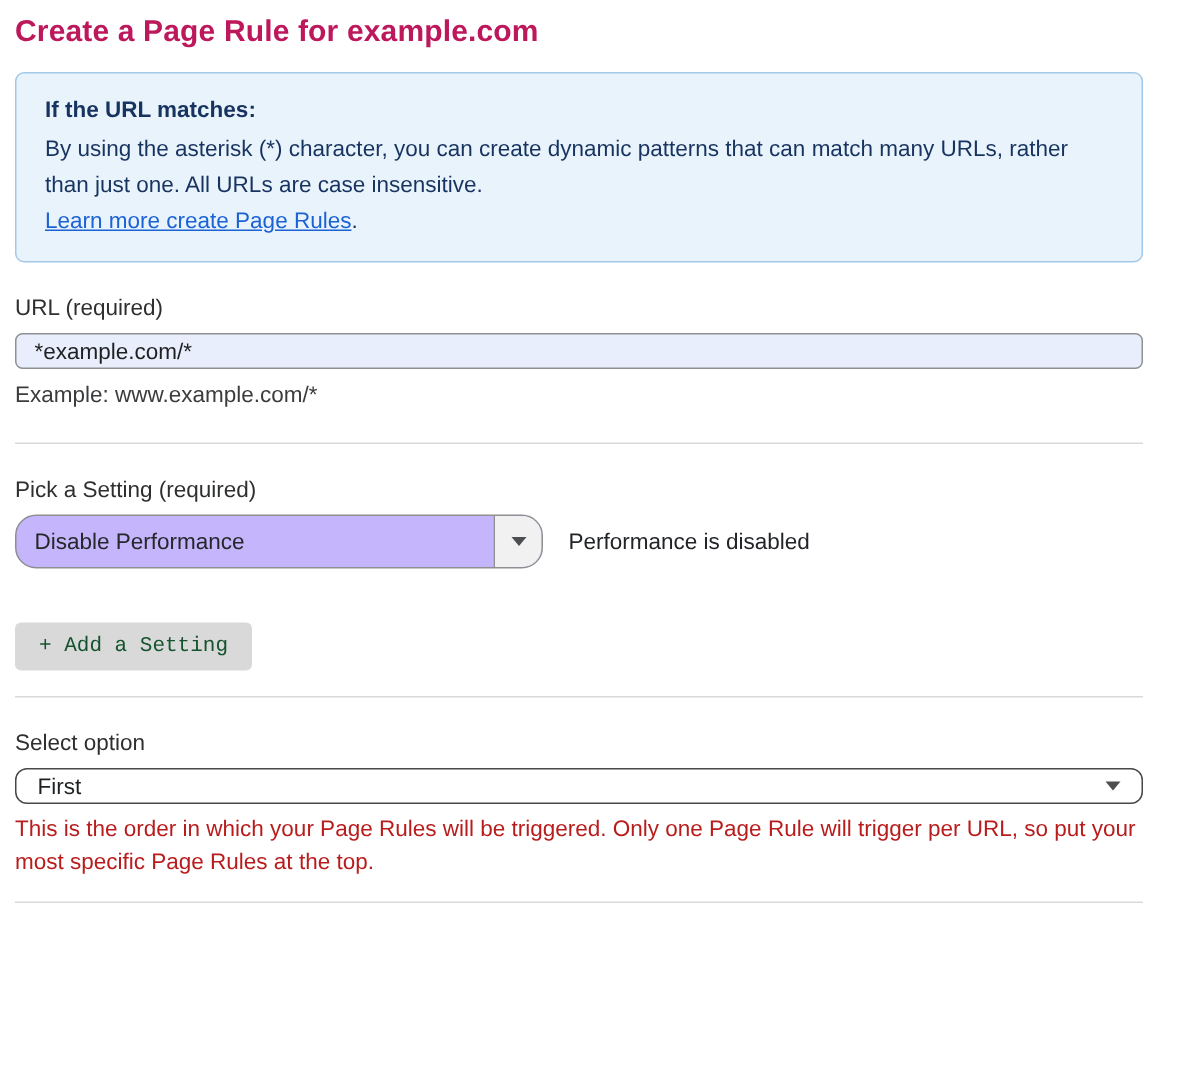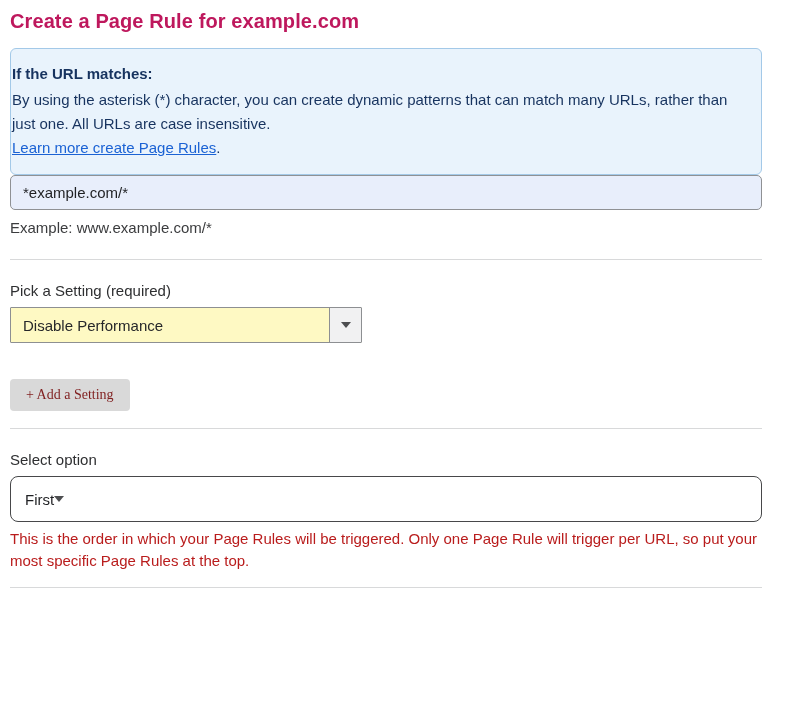--- a/index.html
+++ b/index.html
@@ -20,21 +20,21 @@
     font-weight: 700;
     color: #be185d;
     letter-spacing: 0.1px;
     margin-bottom: 15px;
   }
   
   .info-box {
     background: #e9f3fc;
     border: 1px solid #a3c9e8;
     border-radius: 6px;
-    padding: 13px 17px 14px 1px;
+    padding: 13px 17px 14px 19px;
     color: #17335f;
     font-size: 15px;
     line-height: 24px;
   }
   .info-box .info-heading {
     font-weight: 700;
     margin-bottom: 2px;
   }
   .info-box a.info-link {
     color: #1b62d4;
@@ -44,21 +44,21 @@
   
   .field-label {
     font-size: 15px;
     color: #2e2f31;
     margin-top: 22px;
     margin-bottom: 8px;
   }
   .url-input {
     display: block;
     width: 100%;
-    height: 35px;
+    height: 24px;
     background: #e8eefb;
     border: 1px solid #8f9194;
     border-radius: 5px;
     padding: 0 12px;
     font-size: 15px;
     color: #1f2023;
     font-family: "Liberation Sans", "DejaVu Sans", sans-serif;
     outline: none;
   }
   .example-text {
@@ -83,22 +83,22 @@
   
   .setting-row {
     display: flex;
     align-items: center;
     margin-top: 8px;
   }
   .setting-select {
     width: 352px;
     height: 36px;
     border: 1px solid #8d8f92;
-    border-radius: 1px;
-    background: #fef9c3;
+    border-radius: 14px;
+    background: #c4b5fd;
     display: flex;
     align-items: stretch;
     overflow: hidden;
     cursor: pointer;
   }
   .setting-select .select-value {
     flex: 1;
     display: flex;
     align-items: center;
     padding: 0 12px;
@@ -126,34 +126,34 @@
     margin-left: 17px;
   }
   .add-setting-button {
     display: inline-block;
     margin-top: 36px;
     background: #d9d9d9;
     border: none;
     border-radius: 4px;
     padding: 8px 16px;
     font-size: 14px;
-    color: #7f1d1d;
-    font-family: Liberation Serif, serif;
+    color: #14532d;
+    font-family: Liberation Mono, monospace;
     cursor: pointer;
   }
   
   .order-select {
     width: 100%;
-    height: 46px;
+    height: 24px;
     border: 1px solid #47484a;
     border-radius: 8px;
     background: #ffffff;
     display: flex;
     align-items: center;
-    justify-content: flex-start;
+    justify-content: space-between;
     padding: 0 14px;
     margin-top: 7px;
     cursor: pointer;
   }
   .order-select .select-value {
     font-size: 15px;
     color: #1f2023;
   }
   .help-text {
     font-size: 15px;
@@ -169,35 +169,37 @@
 
   <h1 class="page-title">Create a Page Rule for example.com</h1>
 
   <div class="info-box">
     <div class="info-heading">If the URL matches:</div>
     <div class="info-body"><span>By using the asterisk (*) character, you can create dynamic patterns that can match many URLs, rather than just one. All URLs are case insensitive.</span><br>
       <a class="info-link">Learn more create Page Rules</a><span>.</span>
     </div>
   </div>
 
+  <div class="field-label">URL (required)</div>
   <input class="url-input" type="text" value="*example.com/*" style="">
   <div class="example-text">Example: www.example.com/*</div>
 
   <hr class="divider d1">
 
 
   <div class="field-label">Pick a Setting (required)</div>
 
   <div class="setting-row">
     <div class="setting-select">
       <div class="select-value">Disable Performance</div>
       <div class="select-arrow-box">
         <span class="caret-down"></span>
       </div>
     </div>
+    <div class="status-text">Performance is disabled</div>
   </div>
 
   <button class="add-setting-button">+ Add a Setting</button>
 
   <hr class="divider d2">
 
 
   <div class="field-label">Select option</div>
 
   <div class="order-select">

